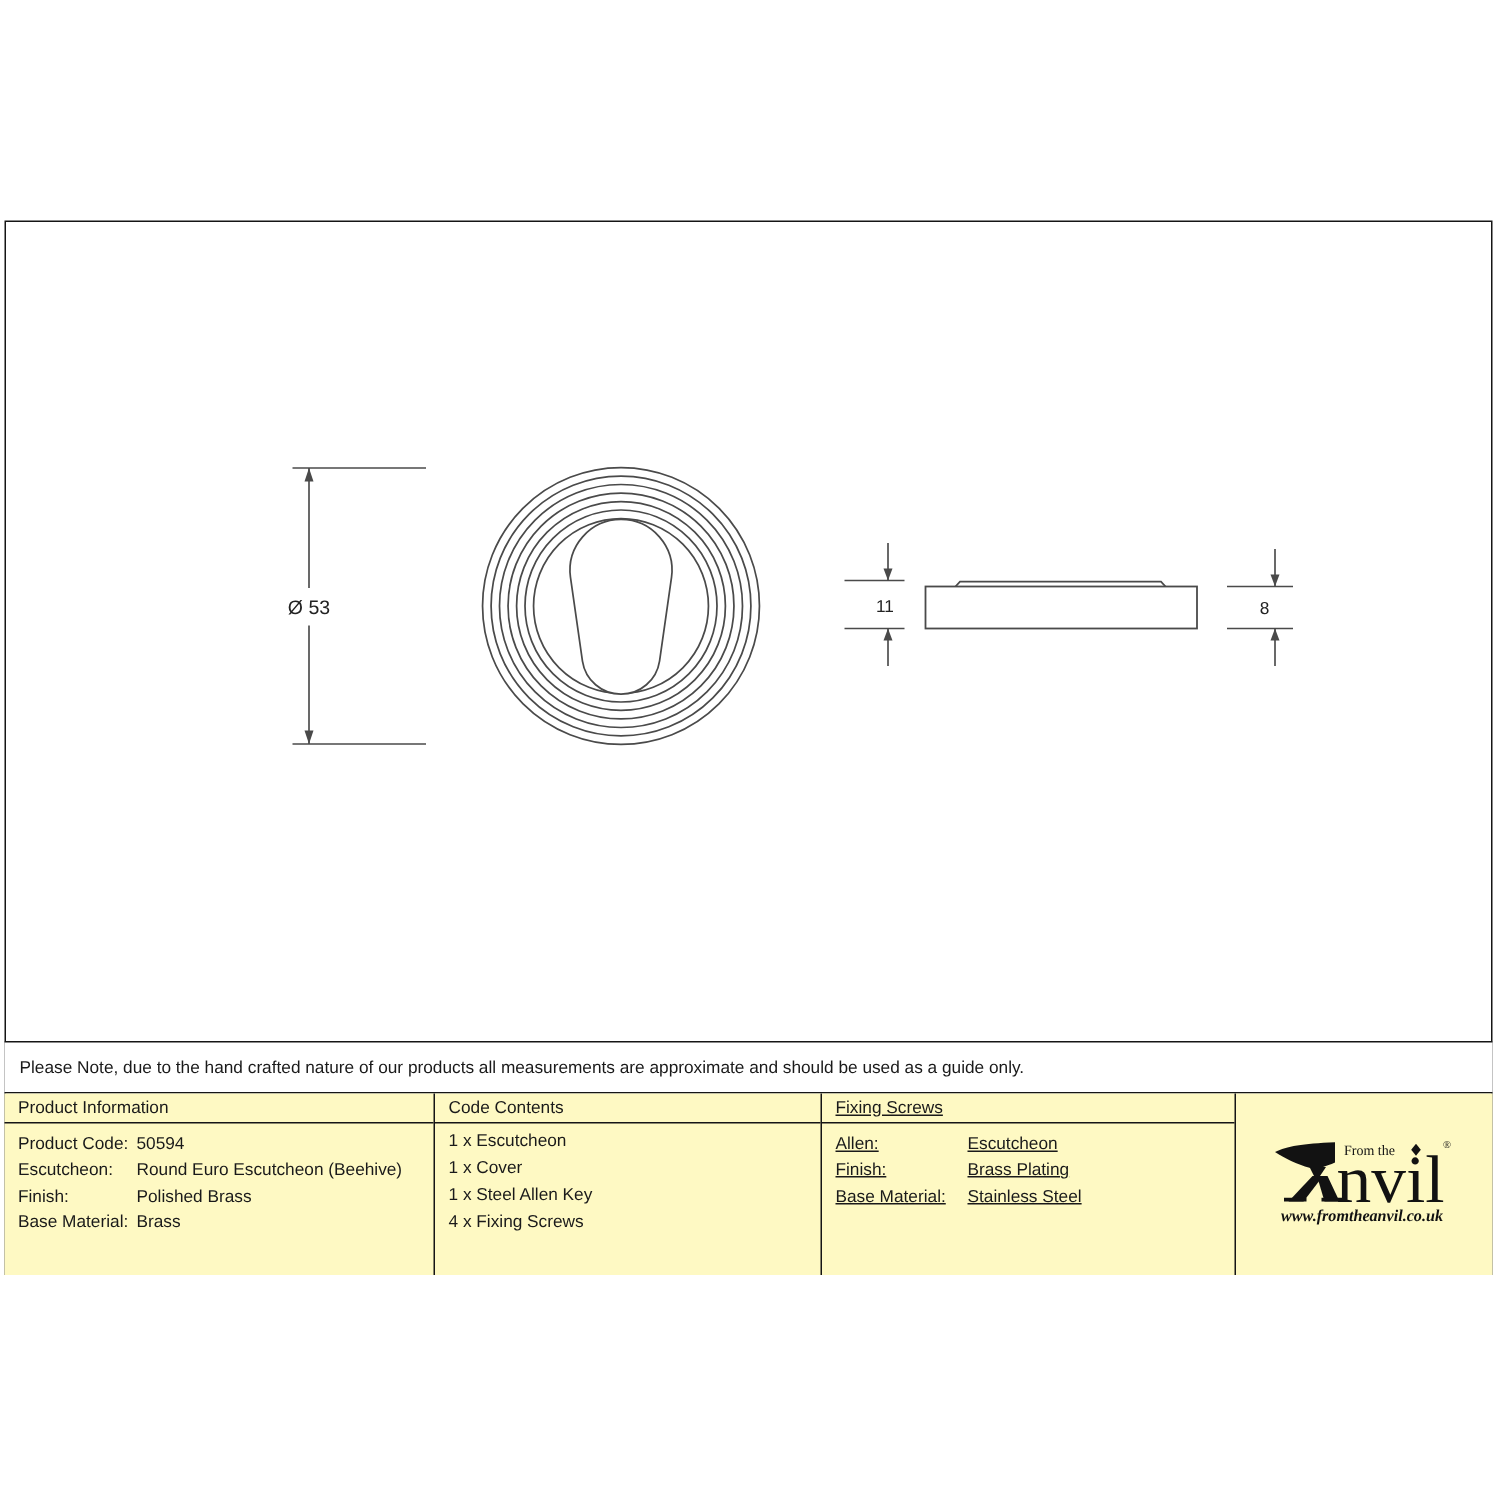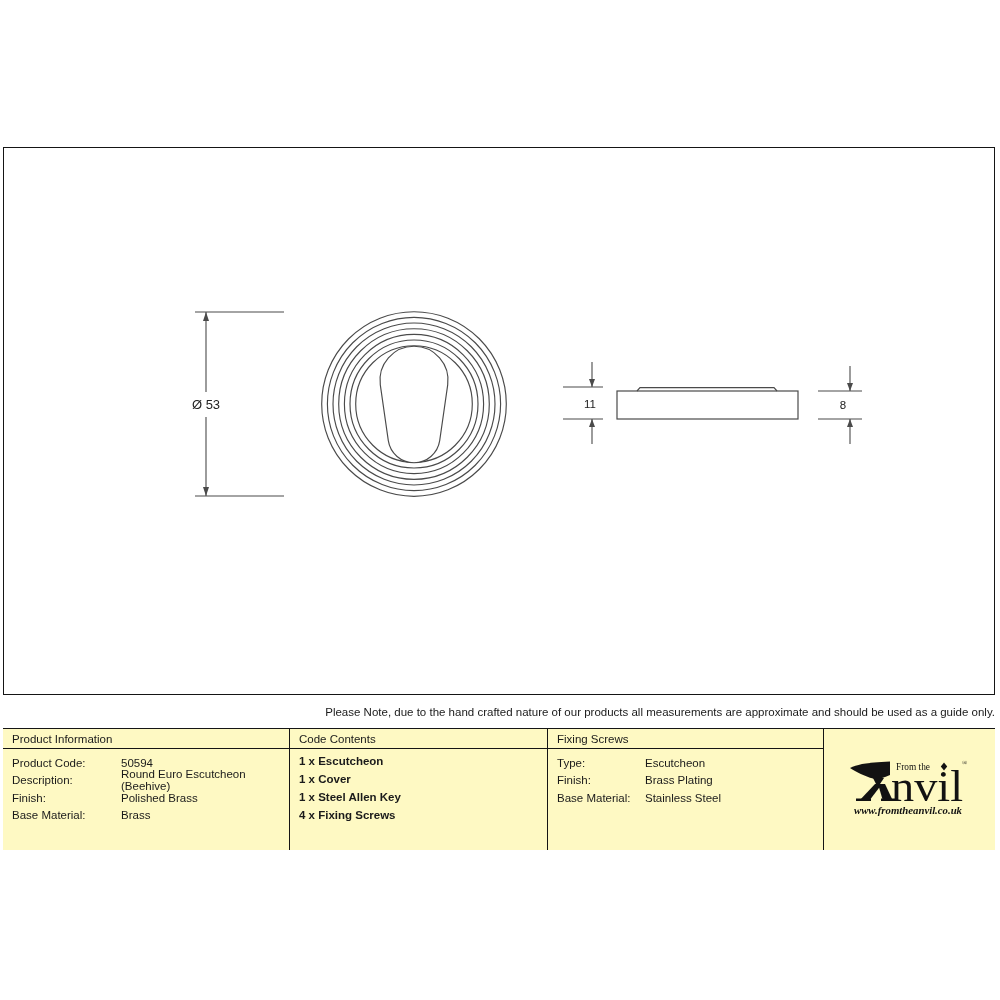--- a/index.html
+++ b/index.html
@@ -12,39 +12,39 @@
   }
   .frame {
     position:absolute; left:3px; top:147px; width:992px; height:703px;
     border:1.6px solid #151515; box-sizing:border-box; background:#fff;
   }
   svg.drawing { position:absolute; left:3px; top:147px; width:992px; height:547px; }
   .note-bar {
     position:absolute; left:3px; top:694px; width:992px; height:35px;
     border-top:1.6px solid #151515; border-bottom:1.6px solid #151515;
     box-sizing:border-box; display:flex; align-items:center;
-    padding-left:10px; font-size:11.5px; background:#fff;justify-content:flex-end;
+    padding-left:10px; font-size:11.5px; background:#fff;
   }
   .spec-table {
     position:absolute; left:3px; top:729px; width:992px; height:121px;
     box-sizing:border-box; display:flex; background:#fef9c3;
   }
   .col { box-sizing:border-box; height:100%; }
   .col + .col { border-left:1.6px solid #151515; }
   .col-product  { width:286px; }
   .col-pack     { width:258px; }
-  .col-screws   { width:276px; }
+  .col-screws   { width:276px;text-decoration:underline; }
   .col-logo     { width:172px; display:flex; align-items:center; justify-content:center;text-decoration:underline; }
   .hdr {
     height:20px; border-bottom:1.6px solid #151515; box-sizing:border-box;
     display:flex; align-items:center; padding-left:9px; font-size:11.5px;
   }
   .cell-body { padding:5px 0 0 9px; font-size:11.5px; }
   .kv-row { display:flex; height:17.5px; align-items:center; }
-  .kv-lbl { width:109px; flex:none; }
+  .kv-lbl { width:79px; flex:none; }
   .col-screws .kv-lbl { width:88px; }
   .pack-item { height:18px; display:flex; align-items:center; }
   .dim-text { font-family:"Liberation Sans","DejaVu Sans",sans-serif; fill:#222222; }
 </style>
 </head>
 <body>
 
 <div class="frame"></div>
 
 <svg class="drawing" viewBox="3 147 992 547">
@@ -103,49 +103,49 @@
 <div class="spec-table">
 
   <div class="col col-product">
     <div class="hdr">Product Information</div>
     <div class="cell-body">
       <div class="kv-row">
         <span class="kv-lbl">Product Code:</span>
         <span>50594</span>
       </div>
       <div class="kv-row">
-        <span class="kv-lbl">Description:</span>
+        <span class="kv-lbl">Escutcheon:</span>
         <span>Round Euro Escutcheon (Beehive)</span>
       </div>
       <div class="kv-row">
         <span class="kv-lbl">Finish:</span>
         <span>Polished Brass</span>
       </div>
       <div class="kv-row">
         <span class="kv-lbl">Base Material:</span>
         <span>Brass</span>
       </div>
     </div>
   </div>
 
   <div class="col col-pack">
     <div class="hdr">Code Contents</div>
-    <div class="cell-body" style="padding-top:3px;font-weight:bold;">
+    <div class="cell-body" style="padding-top:3px;">
       <div class="pack-item">1 x Escutcheon</div>
       <div class="pack-item">1 x Cover</div>
       <div class="pack-item">1 x Steel Allen Key</div>
       <div class="pack-item">4 x Fixing Screws</div>
     </div>
   </div>
 
   <div class="col col-screws">
     <div class="hdr">Fixing Screws</div>
     <div class="cell-body">
       <div class="kv-row">
-        <span class="kv-lbl">Type:</span>
+        <span class="kv-lbl">Allen:</span>
         <span>Escutcheon</span>
       </div>
       <div class="kv-row">
         <span class="kv-lbl">Finish:</span>
         <span>Brass Plating</span>
       </div>
       <div class="kv-row">
         <span class="kv-lbl">Base Material:</span>
         <span>Stainless Steel</span>
       </div>

